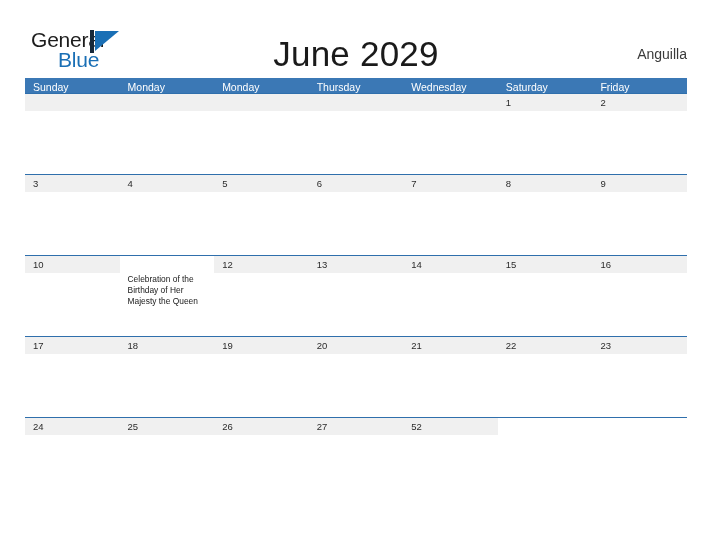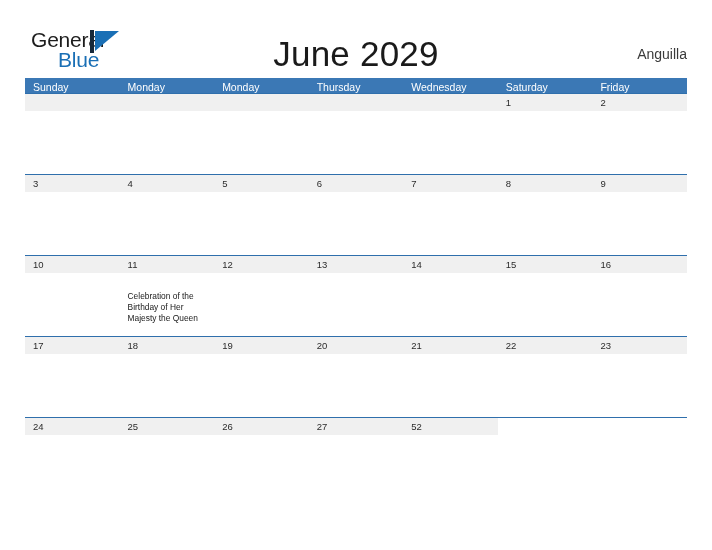--- a/index.html
+++ b/index.html
@@ -234,21 +234,20 @@
             </div>
           </div>
         </div>
         <div class="week">
           <div class="week-days">
             <div class="day">
               <div class="day-num">10</div>
               <div class="day-body"></div>
             </div>
             <div class="day">
-              <div class="day-num">11</div>
               <div class="day-body">
                 <div class="event">Celebration of the Birthday of Her Majesty the Queen</div>
               </div>
             </div>
             <div class="day">
               <div class="day-num">12</div>
               <div class="day-body"></div>
             </div>
             <div class="day">
               <div class="day-num">13</div>

